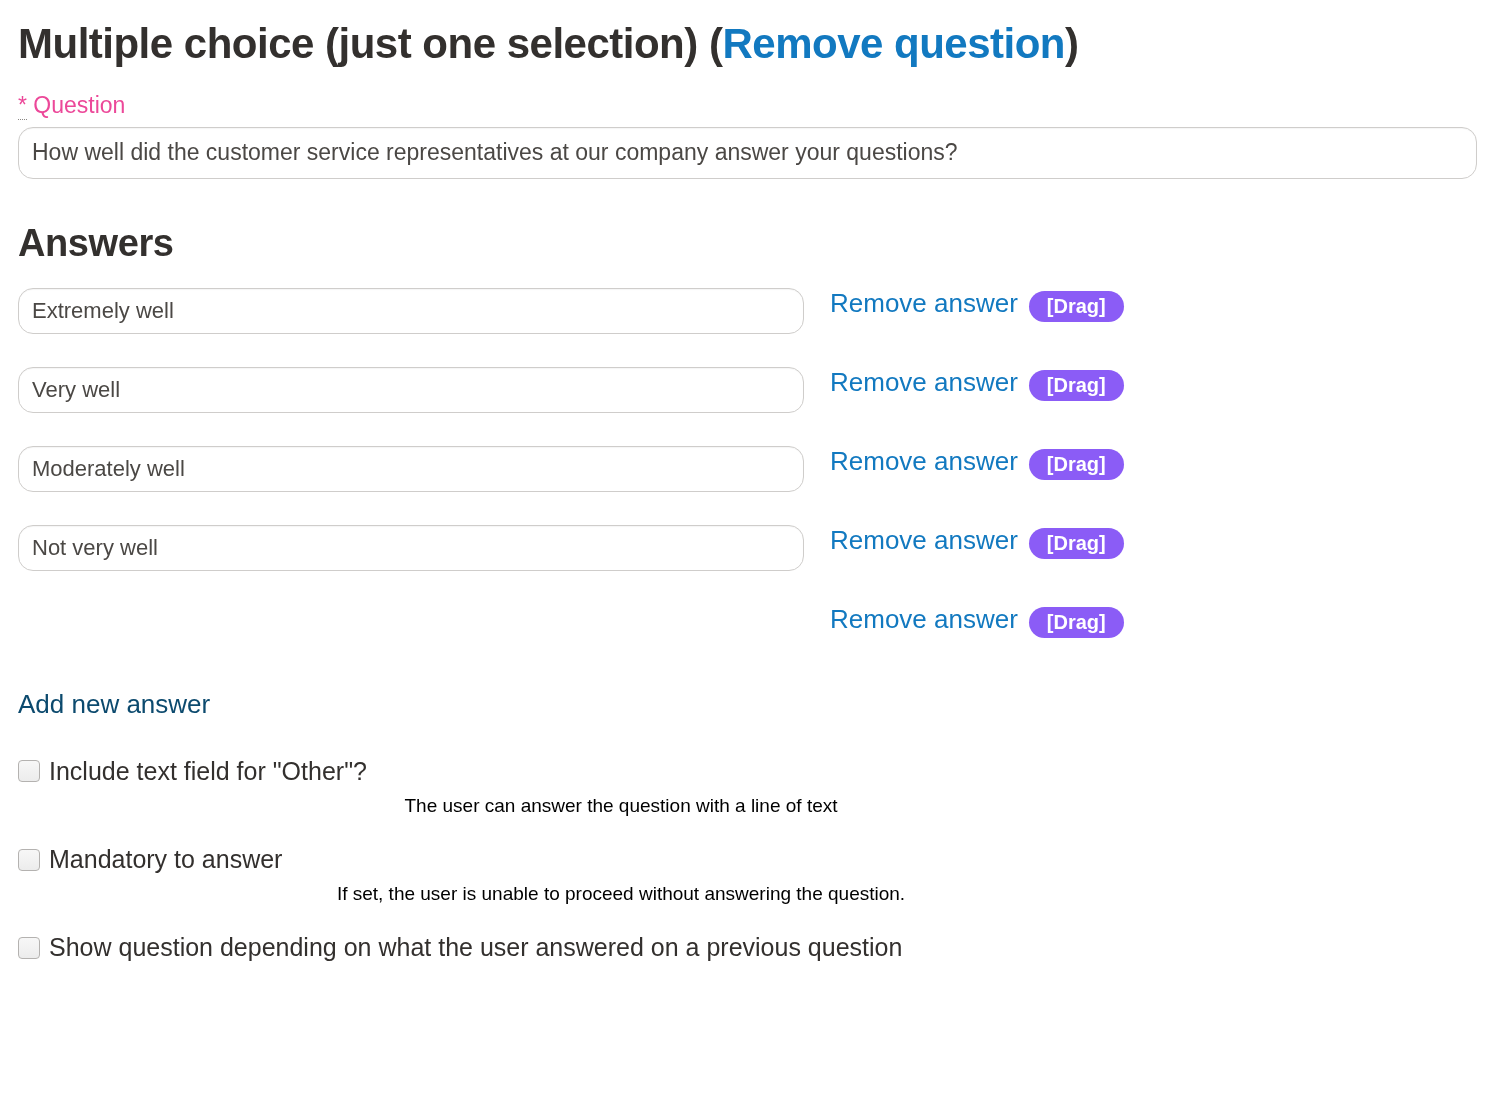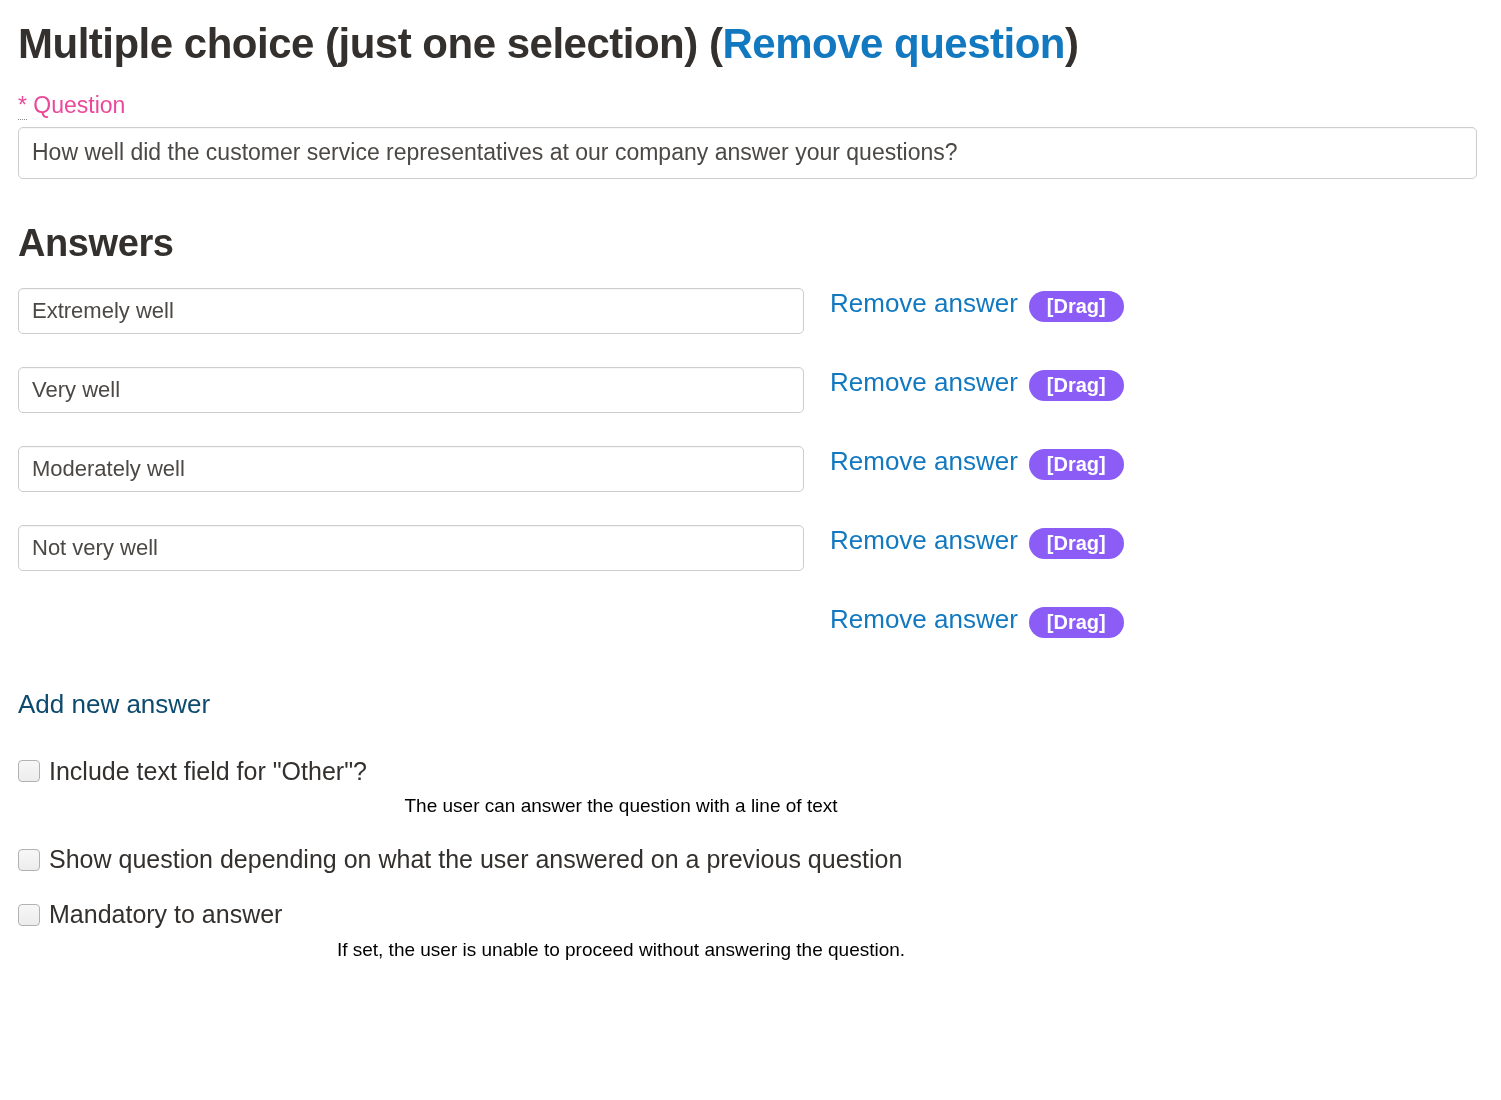--- a/index.html
+++ b/index.html
@@ -53,21 +53,21 @@
     cursor: help;
   }
   input.text-input {
     display: block;
     box-sizing: border-box;
     font-family: "Liberation Sans", sans-serif;
     font-size: 23px;
     color: #4b4845;
     background: #ffffff;
     border: 1px solid #cfcdcb;
-    border-radius: 5px;
+    border-radius: 15px;
     padding: 8px 13px;
     outline: none;
     box-shadow: 0 1px 1px rgba(0,0,0,0.045) inset;
   }
   input.question-input {
     width: 1459px;
     height: 52px;
   }
 
   
@@ -236,28 +236,28 @@
     <div class="option-block">
       <div class="option-line">
         <input class="cb" type="checkbox" id="opt0" style="">
         <label class="option-label" for="opt0">Include text field for "Other"?</label>
       </div>
       <div class="option-help">The user can answer the question with a line of text</div>
     </div>
 
     <div class="option-block">
       <div class="option-line">
+        <input class="cb" type="checkbox" id="opt1" style="">
+        <label class="option-label" for="opt1">Mandatory to answer</label>
+      </div>
+      <div class="option-help">If set, the user is unable to proceed without answering the question.</div>
+    </div>
+
+    <div class="option-block">
+      <div class="option-line">
         <input class="cb" type="checkbox" id="opt2" style="">
         <label class="option-label" for="opt2">Show question depending on what the user answered on a previous question</label>
       </div>
     </div>
 
-    <div class="option-block">
-      <div class="option-line">
-        <input class="cb" type="checkbox" id="opt1" style="">
-        <label class="option-label" for="opt1">Mandatory to answer</label>
-      </div>
-      <div class="option-help">If set, the user is unable to proceed without answering the question.</div>
-    </div>
-
   </div>
 
 </div>
 
 </body></html>

